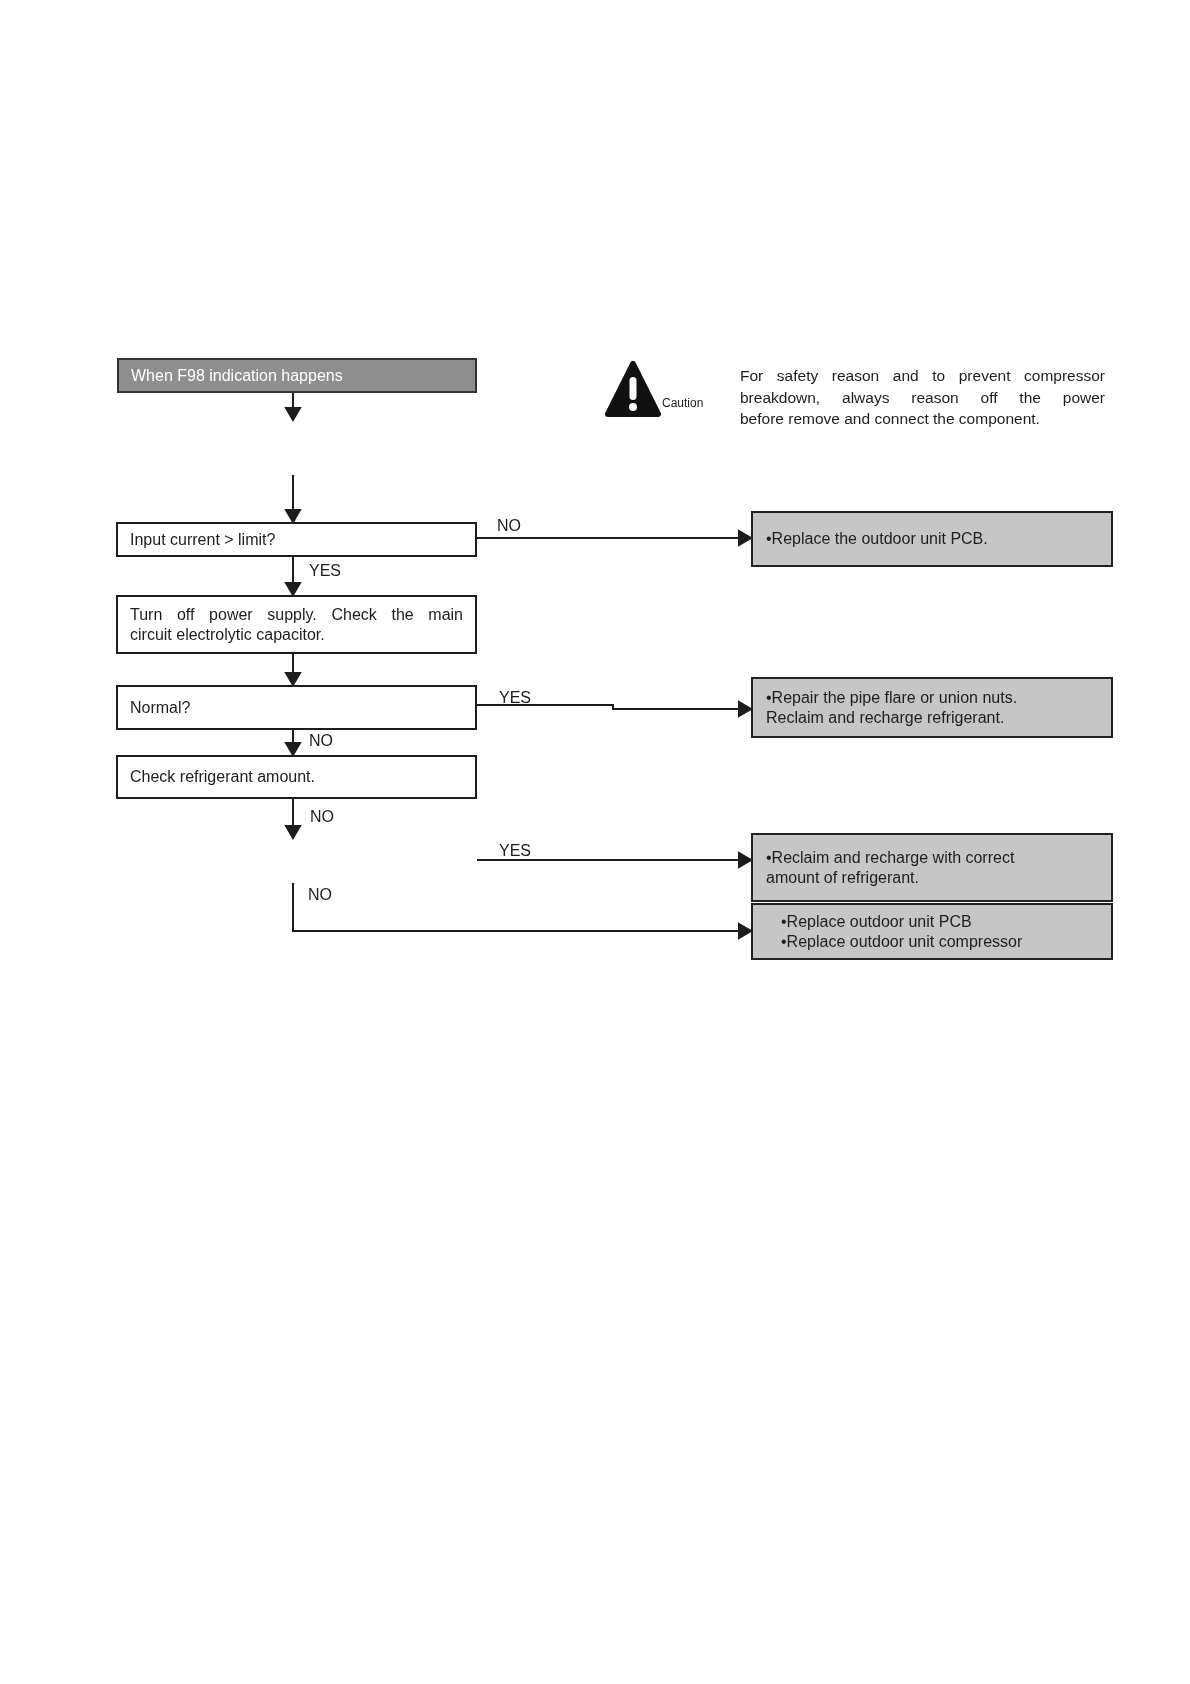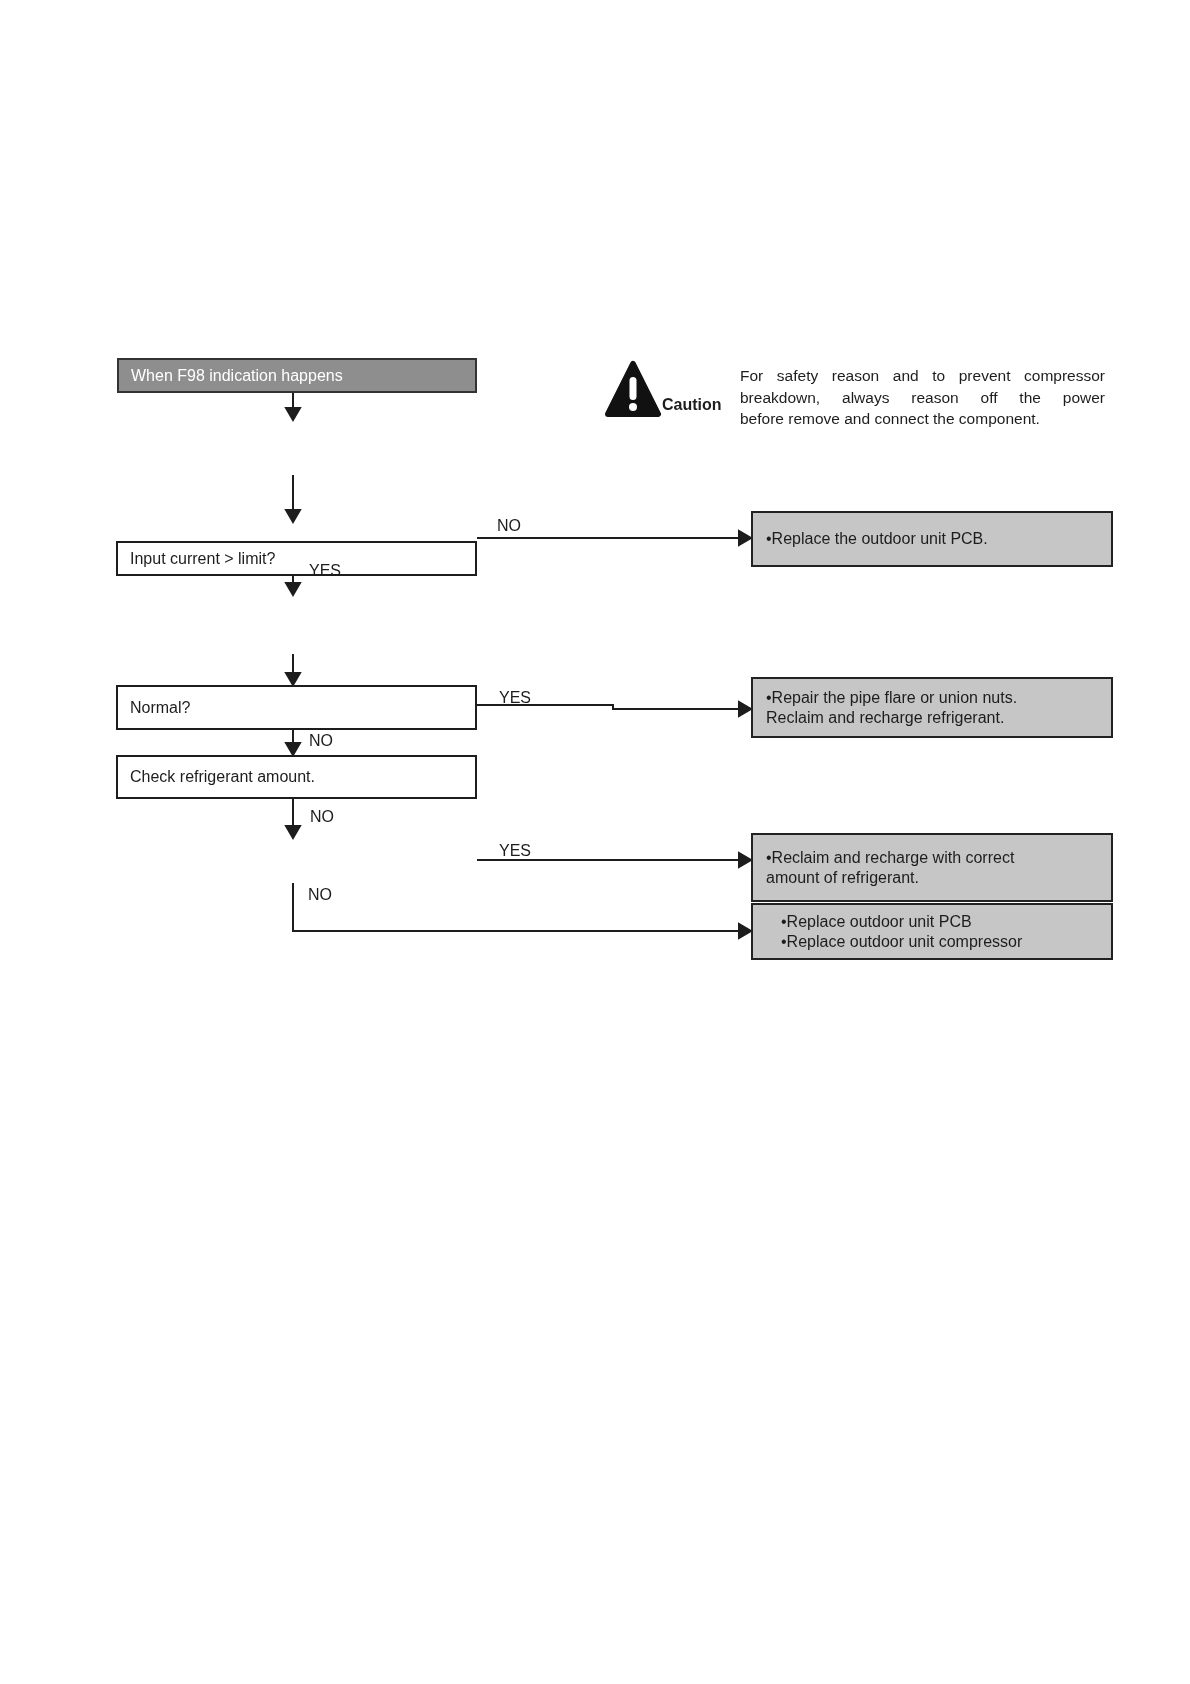--- a/index.html
+++ b/index.html
@@ -43,22 +43,22 @@
   .tline.stretch { text-align: justify; text-align-last: justify; }
   .branch {
     position: absolute;
     font-size: 16px;
     line-height: 17px;
     white-space: nowrap;
   }
   .caution-icon-svg { position: absolute; }
   .caution-label {
     position: absolute;
-    font-size: 16px;
-    font-weight: bold;
+    font-size: 12px;
+    font-weight: normal;
     white-space: nowrap;
   }
   .caution-text {
     position: absolute;
     font-size: 15.5px;
     line-height: 21.5px;
   }
 </style>
 </head>
 <body>
@@ -98,24 +98,28 @@
       <polyline points="293,883 293,931 740,931" fill="none"></polyline>
       <polygon points="739,924 739,938 751,931"></polygon>
     </g>
   </svg>
 
   <div class="node start-node" style="left:117px; top:358px; width:360px; height:35px;align-items:flex-end;">
     <div class="tline">When F98 indication happens</div>
   </div>
 
 
-  <div class="node" style="left:116px; top:522px; width:361px; height:35px;margin-top:19px;">
+  <div class="node" style="left:116px; top:522px; width:361px; height:35px;">
     <div class="tline">Input current &gt; limit?</div>
   </div>
 
+  <div class="node" style="left:116px; top:595px; width:361px; height:59px;">
+    <div class="tline stretch">Turn off power supply. Check the main</div>
+    <div class="tline">circuit electrolytic capacitor.</div>
+  </div>
 
   <div class="node" style="left:116px; top:755px; width:361px; height:44px;">
     <div class="tline">Check refrigerant amount.</div>
   </div>
 
   <div class="node" style="left:116px; top:685px; width:361px; height:45px;">
     <div class="tline">Normal?</div>
   </div>
 
 

